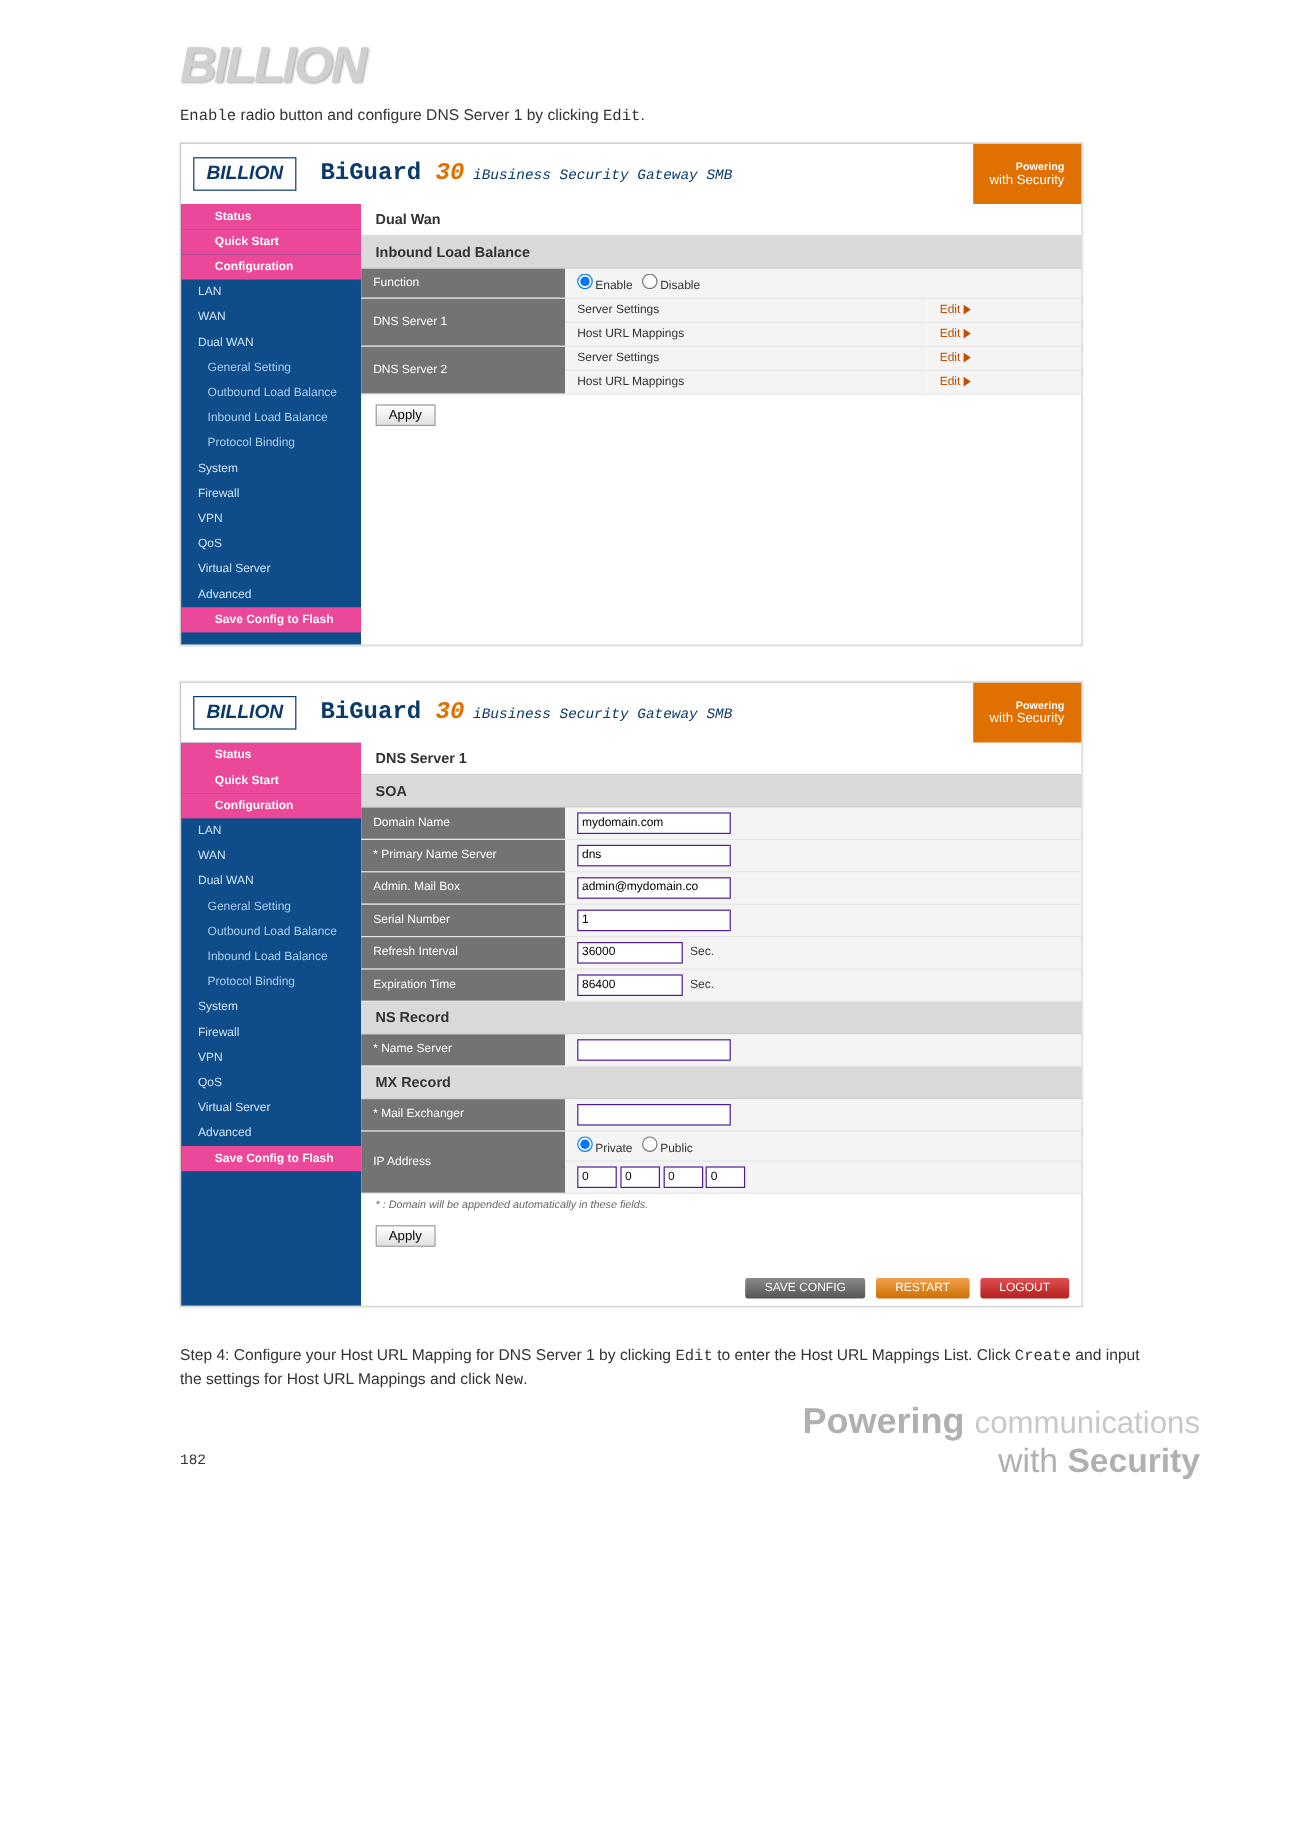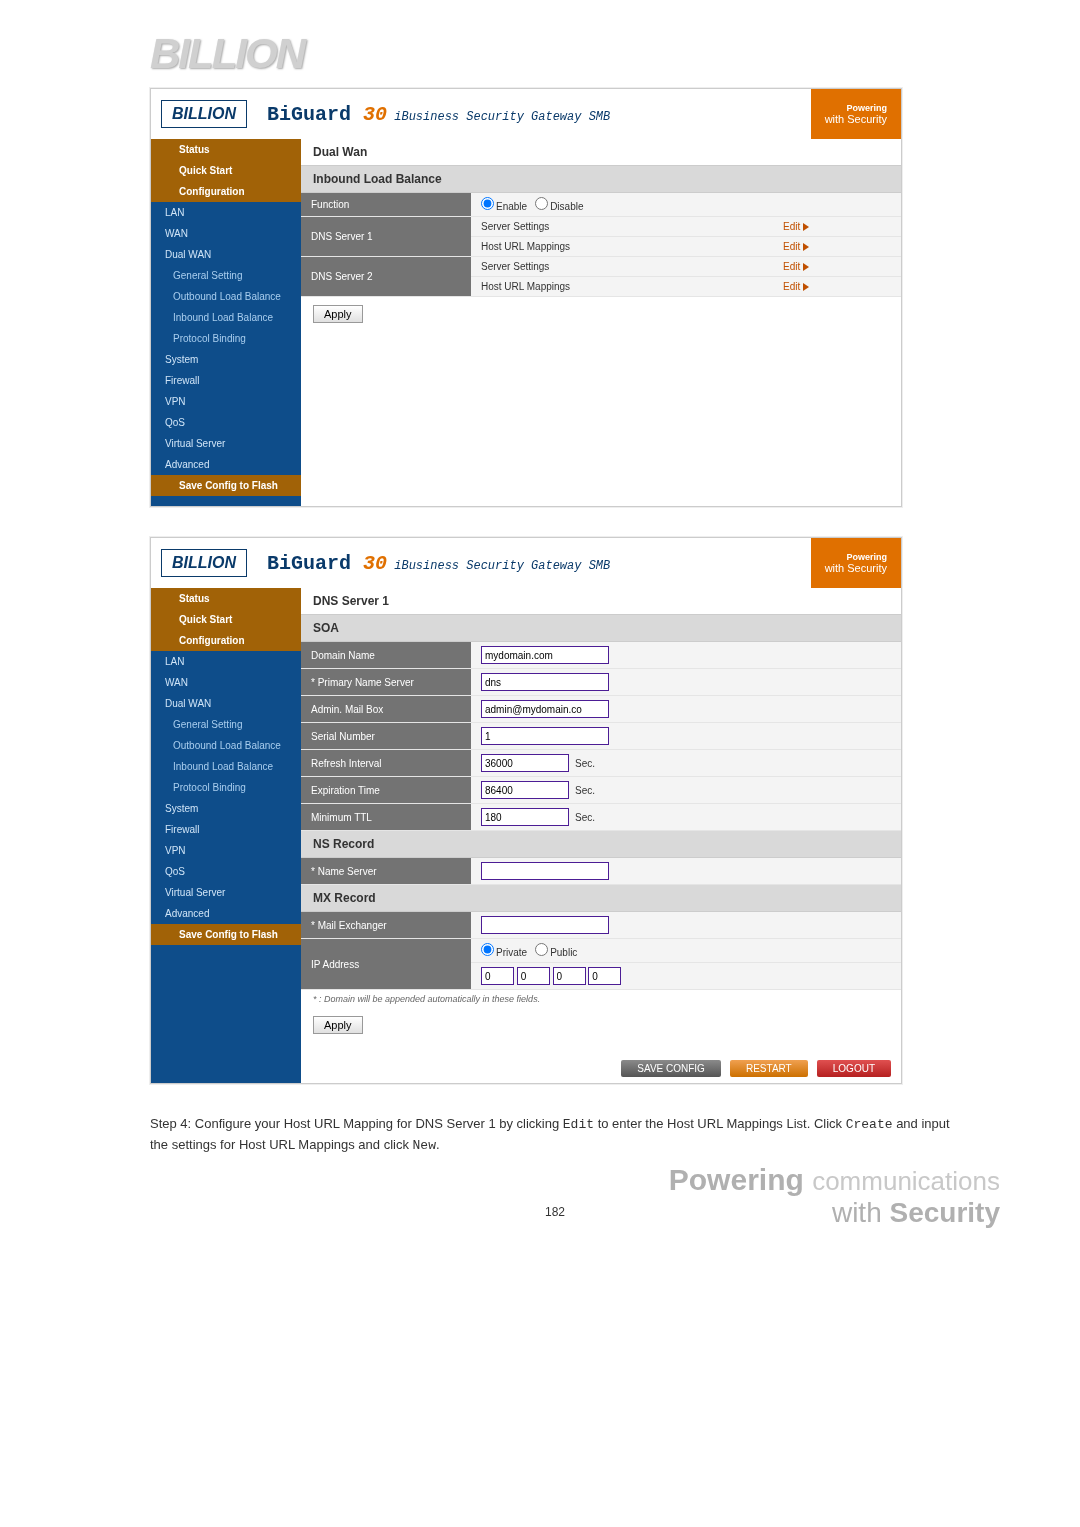--- a/index.html
+++ b/index.html
@@ -13,21 +13,21 @@
 .hdr-logo { background:#fff; padding:4px 10px; margin-left:10px; font-family:Arial; font-weight:900; font-style:italic; font-size:16px; color:#0a3a6a; border:1px solid #0a3a6a; }
 .hdr-title { font-size:20px; font-weight:bold; margin-left:20px; color:#0a3a6a;font-family:Liberation Mono, monospace; }
 .hdr-title .orange { color:#e07000; font-style:italic; }
 .hdr-sub { font-size:12px; color:#0a3a6a; font-style:italic; font-weight:normal; }
 .hdr-right { background:#e07000; color:#fff; font-size:9px; padding:10px 14px; height:30px; display:flex; flex-direction:column; justify-content:center; text-align:right; }
 .hdr-right .pow { font-weight:bold; }
 .hdr-right .sec { font-size:11px; }
 .ui-body { display:flex; }
 .sidebar { width:150px; background:#0e4d8a; color:#fff; font-size:10px; padding-bottom:10px; }
 .sidebar .item { padding:5px 8px; cursor:pointer; color:#cfe4f7; }
-.sidebar .item.lvl0 { background:#a16207; color:#fff; font-weight:bold;padding-left:28px; }
+.sidebar .item.lvl0 { background:#ec4899; color:#fff; font-weight:bold;padding-left:28px; }
 .sidebar .item.lvl1 { padding-left:14px; }
 .sidebar .item.lvl2 { padding-left:22px; color:#a8cdee; }
 .content { flex:1; background:#fff; padding:0; }
 .section-title { background:#fff; font-weight:bold; font-size:12px; padding:6px 12px; color:#333; border-bottom:1px solid #ccc; }
 .section-title.dark { background:#d9d9d9; }
 .grid { width:100%; border-collapse:collapse; font-size:10px; }
 .grid td { padding:4px 10px; border-bottom:1px solid #e5e5e5; }
 .grid tr.label-row td.label { background:#737373; color:#fff; width:150px; }
 .grid tr.label-row td.value { background:#f4f4f4; }
 .grid .edit-link { color:#c05000; font-size:10px; text-decoration:none; display:inline-flex; align-items:center; gap:3px; }
@@ -36,34 +36,37 @@
 input[type=text]{ font-size:10px; padding:1px 3px; border:1px solid #4c1d95; width:120px; height:14px; }
 input[type=text].small{ width:80px; }
 input[type=text].tiny{ width:25px; }
 .sec-label { font-size:10px; color:#333; margin-left:6px; }
 .foot-note { font-size:9px; font-style:italic; color:#666; padding:4px 12px; }
 .footer-btns { text-align:right; padding:18px 10px 6px 10px; }
 .footer-btns .fbtn { display:inline-block; padding:3px 16px; font-size:10px; color:#fff; border-radius:2px; margin-left:6px; }
 .fbtn.save { background:linear-gradient(#8a8a8a,#555); }
 .fbtn.restart { background:linear-gradient(#f0a050,#cc7000); }
 .fbtn.logout { background:linear-gradient(#e05050,#b52020); }
-.page-num { text-align:center; font-size:12px; margin:50px 0 10px 0; font-family:Liberation Sans, sans-serif; }
+.page-num { text-align:left; font-size:12px; margin:50px 0 10px 0; font-family:Liberation Mono, monospace; }
 .bottom-brand { position:absolute; right:80px; bottom:20px; font-size:30px; color:#ccc; text-align:right; font-family:Arial; }
 .bottom-brand .p { font-weight:bold; color:#b0b0b0; }
 .bottom-brand .c { font-weight:normal; color:#c8c8c8; font-size:26px; }
 .bottom-brand .line2 { font-size:28px; color:#b0b0b0; }
 .radio-group { display:flex; align-items:center; gap:8px; font-size:10px; }
 .radio-group input { margin:0 2px 0 0; }
 </style>
 </head>
 <body>
 
 <div class="page">
   <div class="top-brand">BILLION</div>
 
+  <div class="step-text">
+    <span class="mono">Enable</span><span> radio button and configure DNS Server 1 by clicking </span><span class="mono">Edit</span><span>.</span>
+  </div>
 
   <div class="router-ui">
     <div class="ui-header">
       <div class="ui-header-left">
         <div class="hdr-logo">BILLION</div>
         <div class="hdr-title">
           <span>BiGuard </span><span class="orange">30</span><span class="hdr-sub"> iBusiness Security Gateway SMB</span>
         </div>
       </div>
       <div class="hdr-right">
@@ -198,24 +201,20 @@
                 <td class="value"><input type="text" value="1" style=""></td>
               </tr>
           <tr class="label-row">
                 <td class="label">Refresh Interval</td>
                 <td class="value"><input type="text" class="small" value="36000" style=""><span class="sec-label">Sec.</span></td>
               </tr>
           <tr class="label-row">
                 <td class="label">Expiration Time</td>
                 <td class="value"><input type="text" class="small" value="86400" style=""><span class="sec-label">Sec.</span></td>
               </tr>
-          <tr class="label-row">
-                <td class="label">Minimum TTL</td>
-                <td class="value"><input type="text" class="small" value="180" style=""><span class="sec-label">Sec.</span></td>
-              </tr>
         </tbody>
           </table>
         <div class="section-title dark">NS Record</div>
         <table class="grid">
           <tbody>
               <tr class="label-row">
                 <td class="label">* Name Server</td>
                 <td class="value"><input type="text" value="" style=""></td>
               </tr>
         </tbody>

